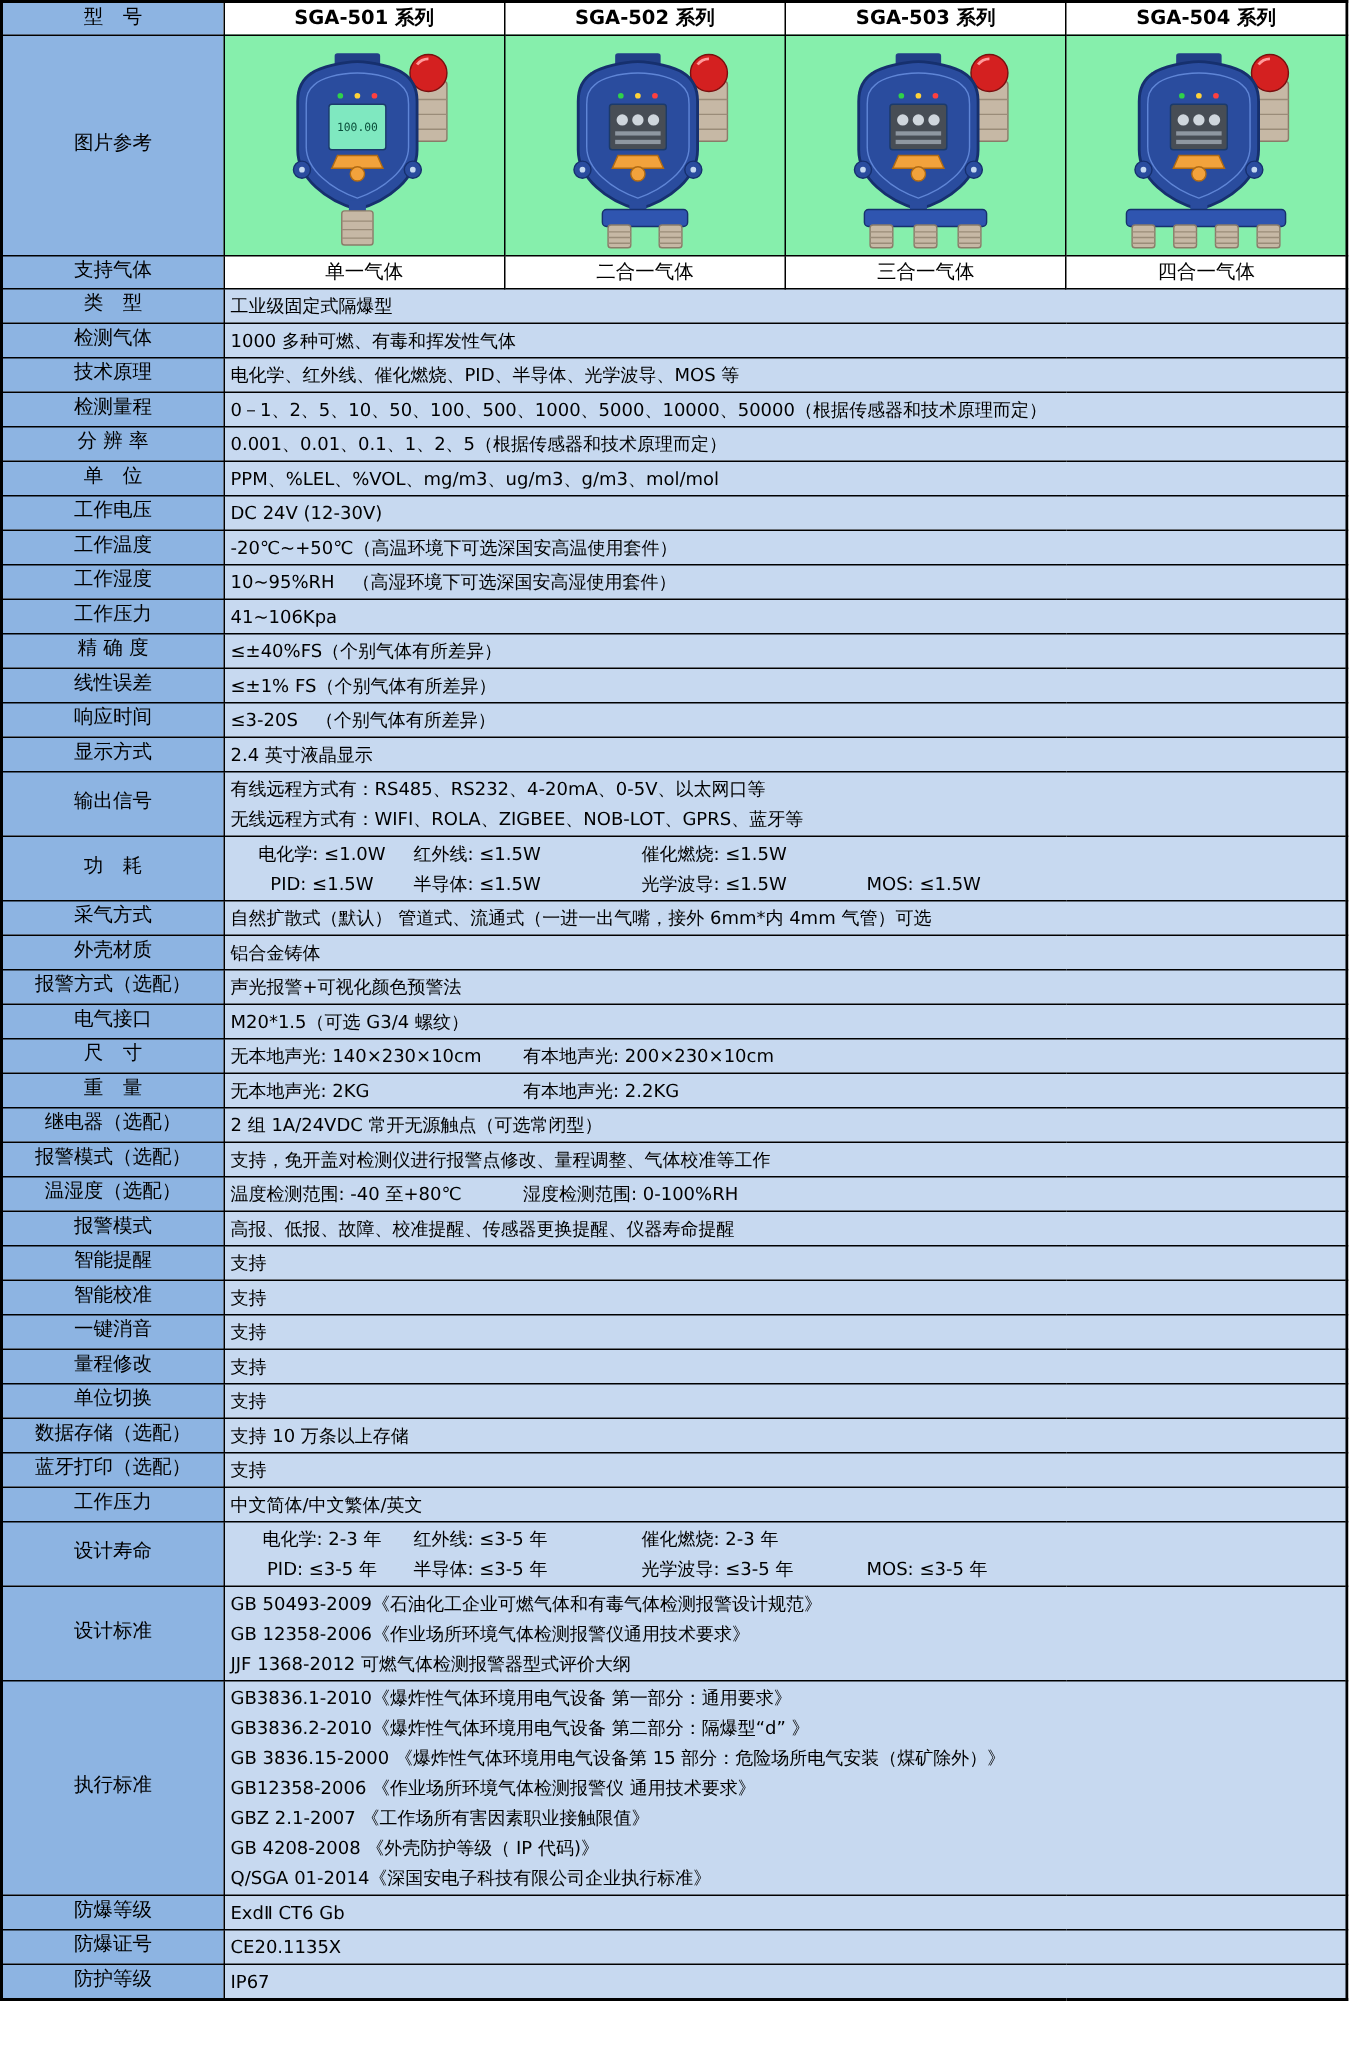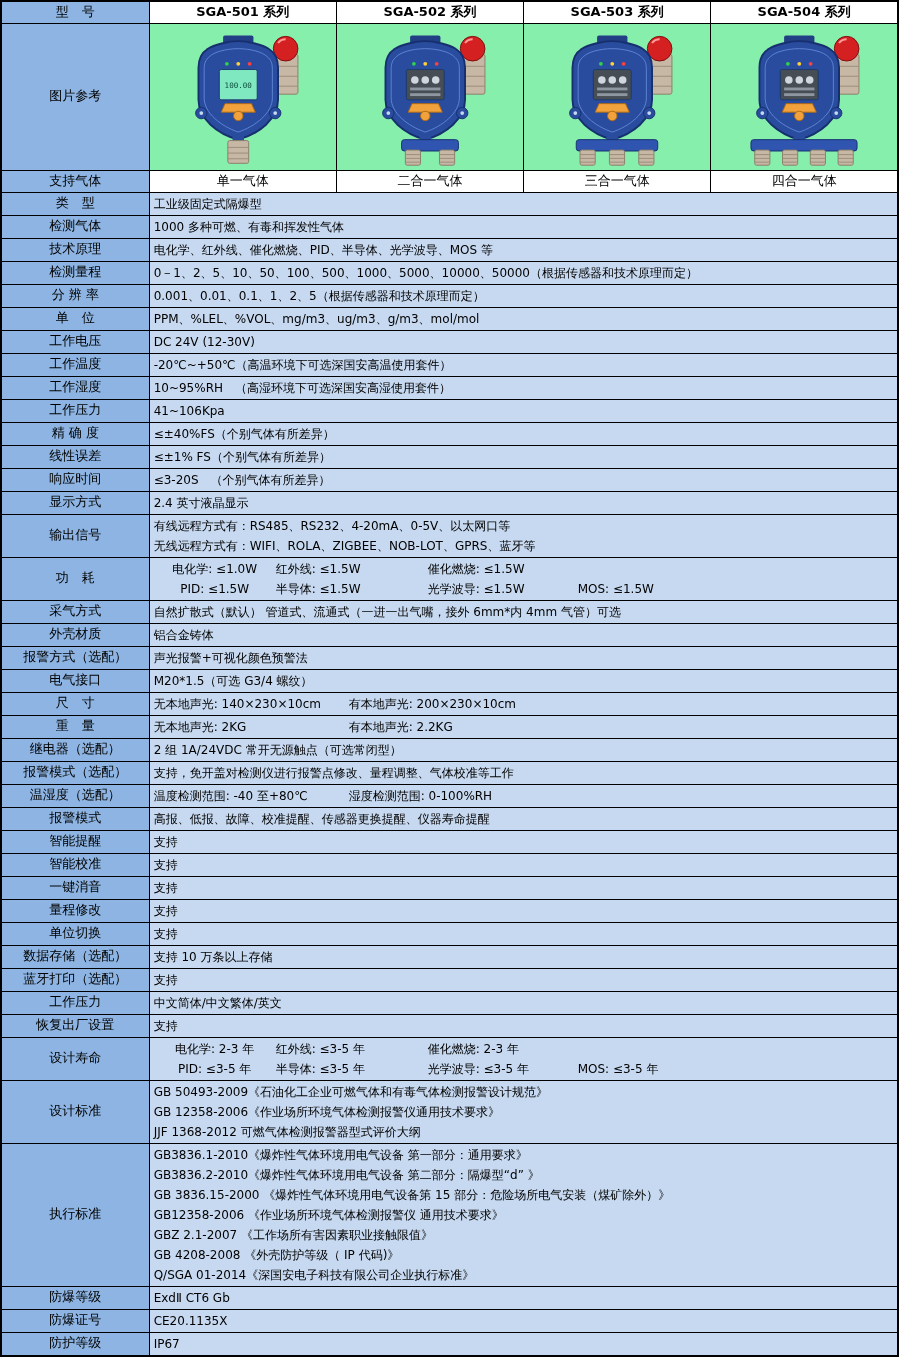--- a/index.html
+++ b/index.html
@@ -468,26 +468,20 @@
           <div class="line">支持</div>
         </td>
       </tr>
       <tr>
         <th class="row-label">工作压力</th>
         <td class="value" colspan="4">
           <div class="line">中文简体/中文繁体/英文</div>
         </td>
       </tr>
       <tr>
-        <th class="row-label">恢复出厂设置</th>
-        <td class="value" colspan="4">
-          <div class="line">支持</div>
-        </td>
-      </tr>
-      <tr>
         <th class="row-label">设计寿命</th>
         <td class="value" colspan="4">
           <div class="line cols4"><span class="seg">电化学: 2-3 年</span><span class="seg">红外线: ≤3-5 年</span><span class="seg">催化燃烧: 2-3 年</span></div>
           <div class="line cols4"><span class="seg">PID: ≤3-5 年</span><span class="seg">半导体: ≤3-5 年</span><span class="seg">光学波导: ≤3-5 年</span><span class="seg">MOS: ≤3-5 年</span></div>
         </td>
       </tr>
       <tr>
         <th class="row-label">设计标准</th>
         <td class="value" colspan="4">
           <div class="line">GB 50493-2009《石油化工企业可燃气体和有毒气体检测报警设计规范》</div>

